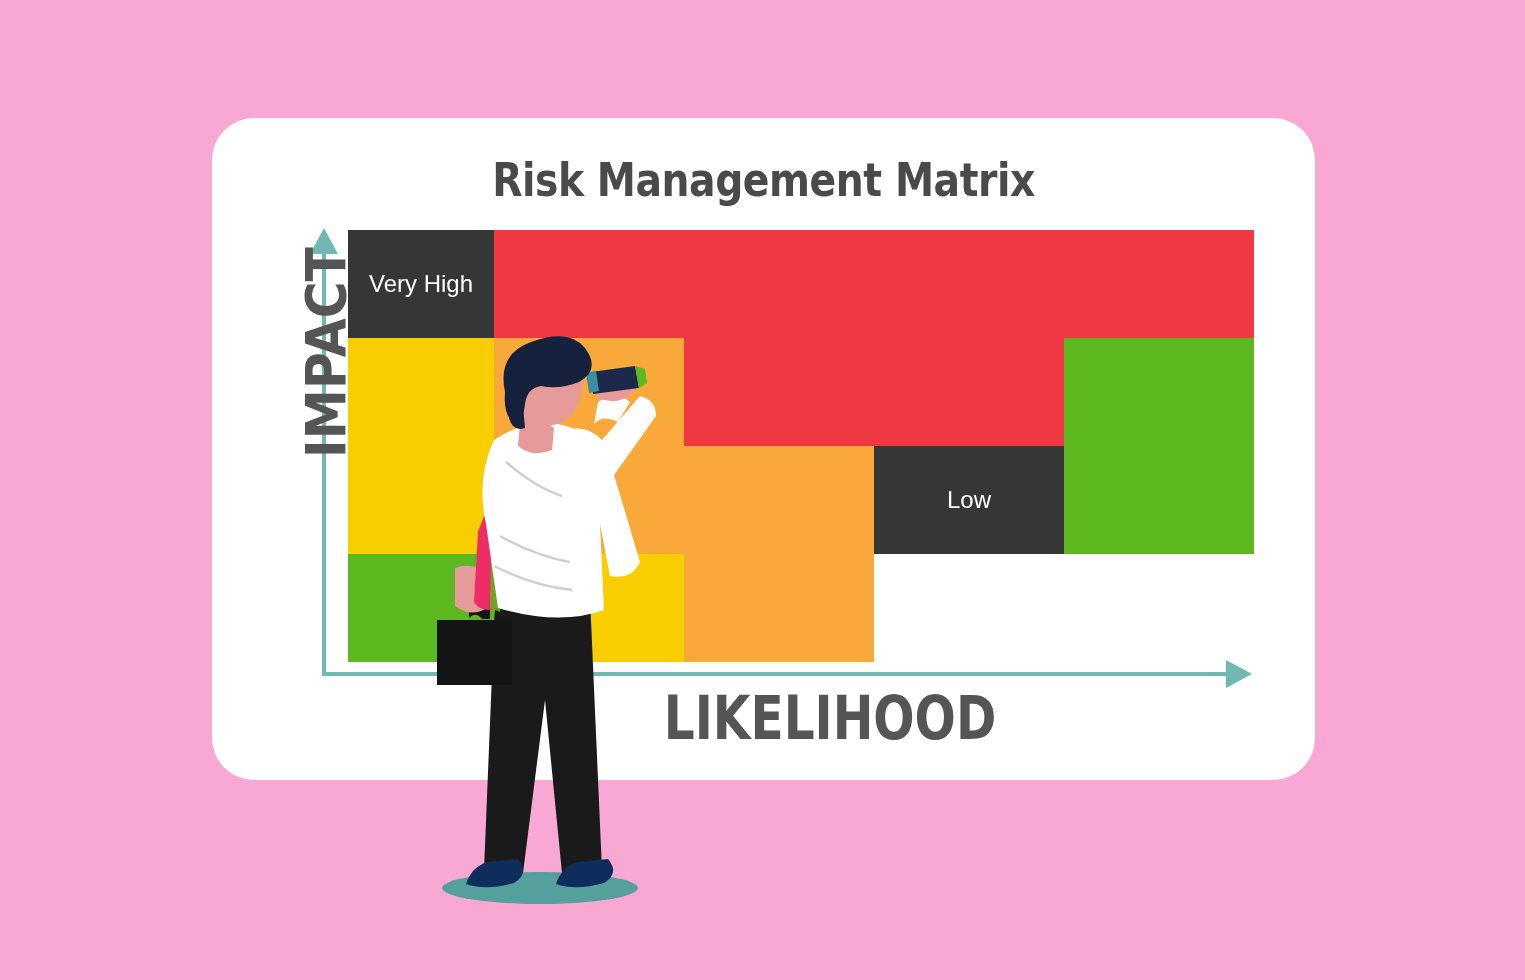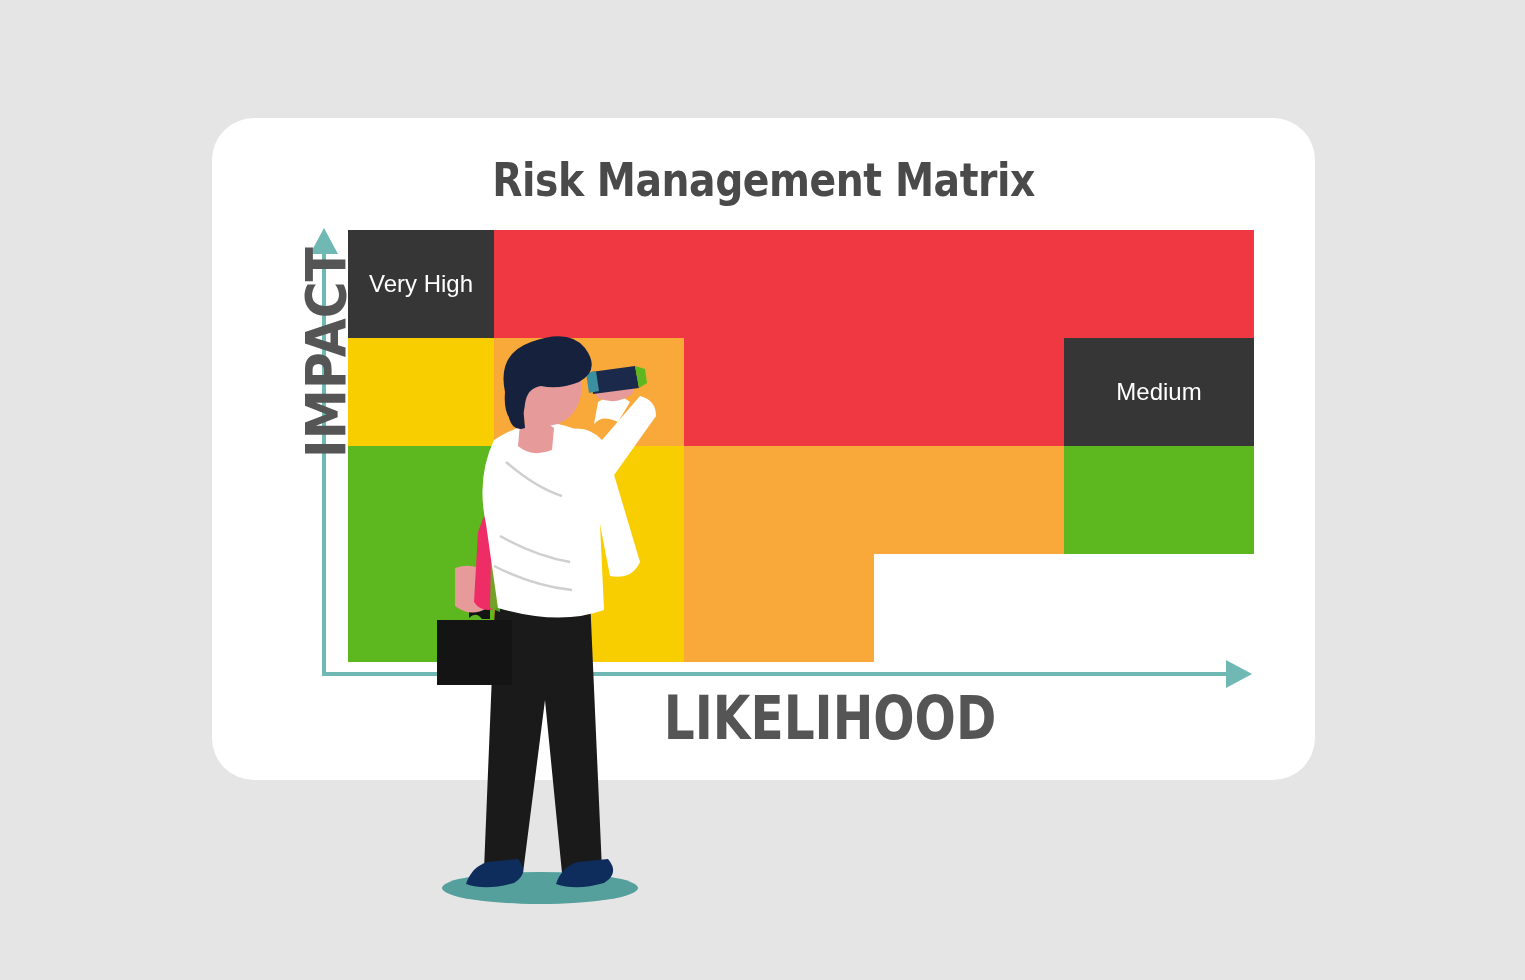--- a/index.html
+++ b/index.html
@@ -4,21 +4,21 @@
 <style>
   * { margin:0; padding:0; box-sizing:border-box; }
   html, body {
     width:1525px; height:980px;
     overflow:hidden;
     font-family:"Liberation Sans", sans-serif;
   }
   #stage {
     position:relative;
     width:1525px; height:980px;
-    background:#e5e5e5;
+    background:#f9a8d4;
   }
   
   #card {
     position:absolute;
     left:212px; top:118px;
     width:1103px; height:662px;
     background:#ffffff;
     border-radius:42px;
   }
   
@@ -128,25 +128,25 @@
   <div id="grid">
       <div class="rowlabel">Very High</div>
       <div class="cell" style="background: rgb(239, 56, 66);"></div>
       <div class="cell" style="background: rgb(239, 56, 66);"></div>
       <div class="cell" style="background: rgb(239, 56, 66);"></div>
       <div class="cell" style="background: rgb(239, 56, 66);"></div>
       <div class="cell" style="background: rgb(249, 206, 0);"></div>
       <div class="cell" style="background: rgb(249, 168, 58);"></div>
       <div class="cell" style="background: rgb(239, 56, 66);"></div>
       <div class="cell" style="background: rgb(239, 56, 66);"></div>
-      <div class="rowlabel">Medium</div>
       <div class="cell" style="background: rgb(92, 184, 30);"></div>
       <div class="cell" style="background: rgb(249, 206, 0);"></div>
       <div class="cell" style="background: rgb(249, 168, 58);"></div>
       <div class="cell" style="background: rgb(249, 168, 58);"></div>
+      <div class="rowlabel">Low</div>
       <div class="cell" style="background: rgb(92, 184, 30);"></div>
       <div class="cell" style="background: rgb(92, 184, 30);"></div>
       <div class="cell" style="background: rgb(249, 206, 0);"></div>
       <div class="cell" style="background: rgb(249, 168, 58);"></div>
     </div>
 
   <svg id="person" viewBox="0 0 1525 980">
 
     <ellipse cx="540" cy="888" rx="98" ry="16" fill="#55a09c"></ellipse>
 

